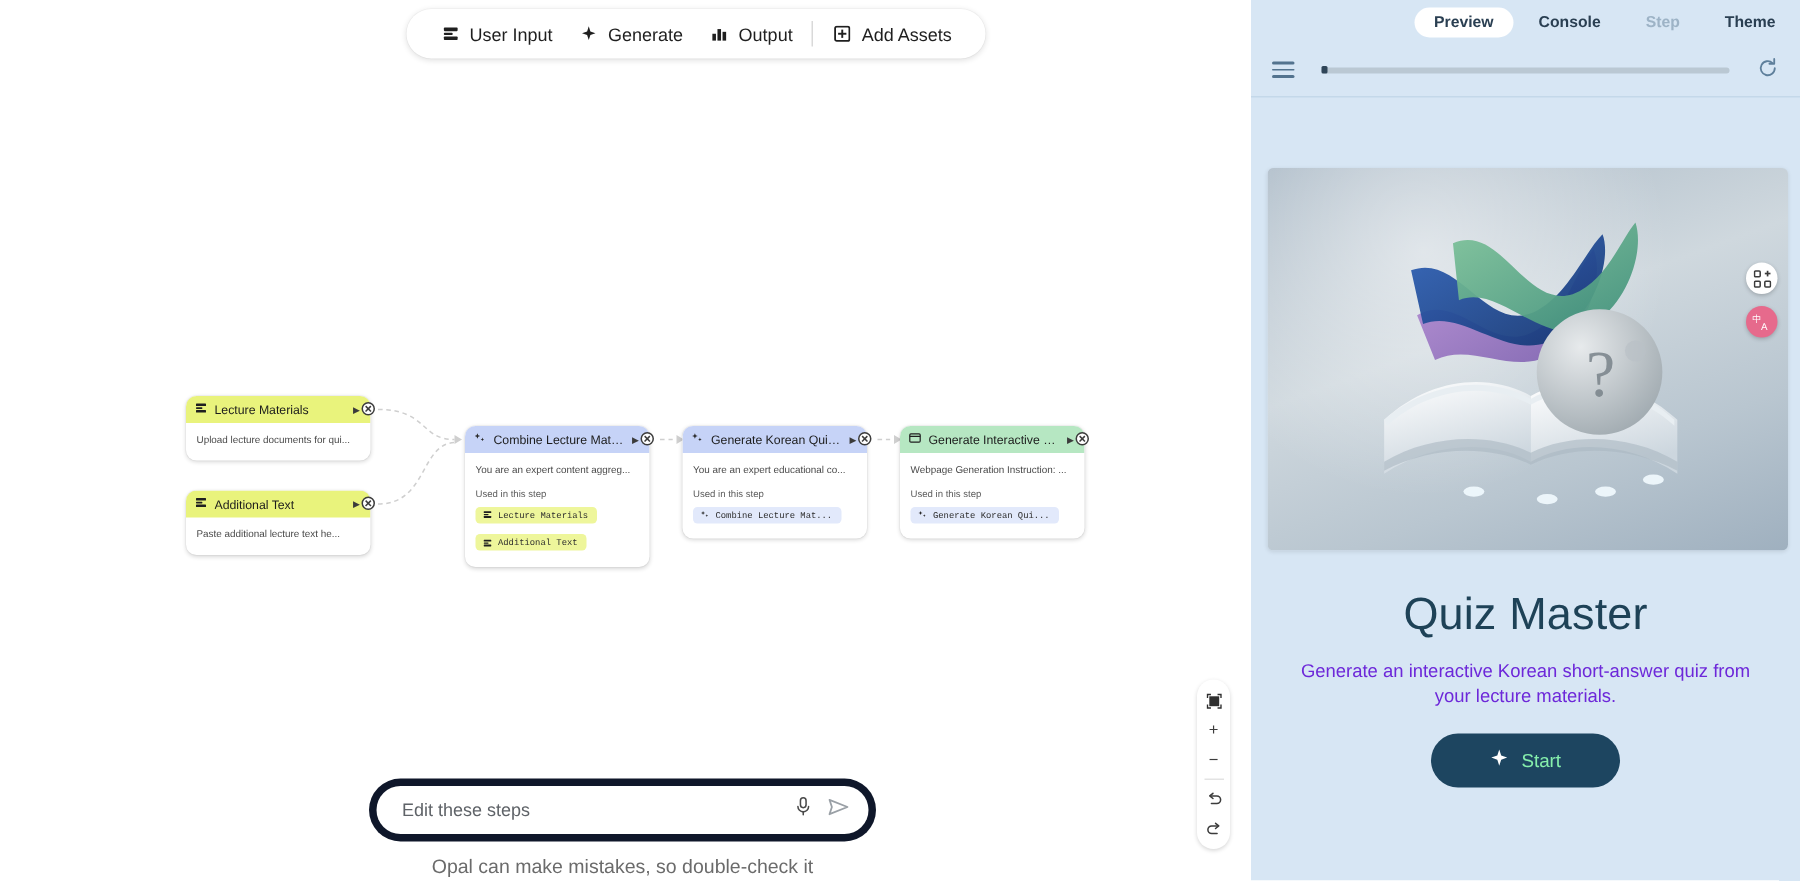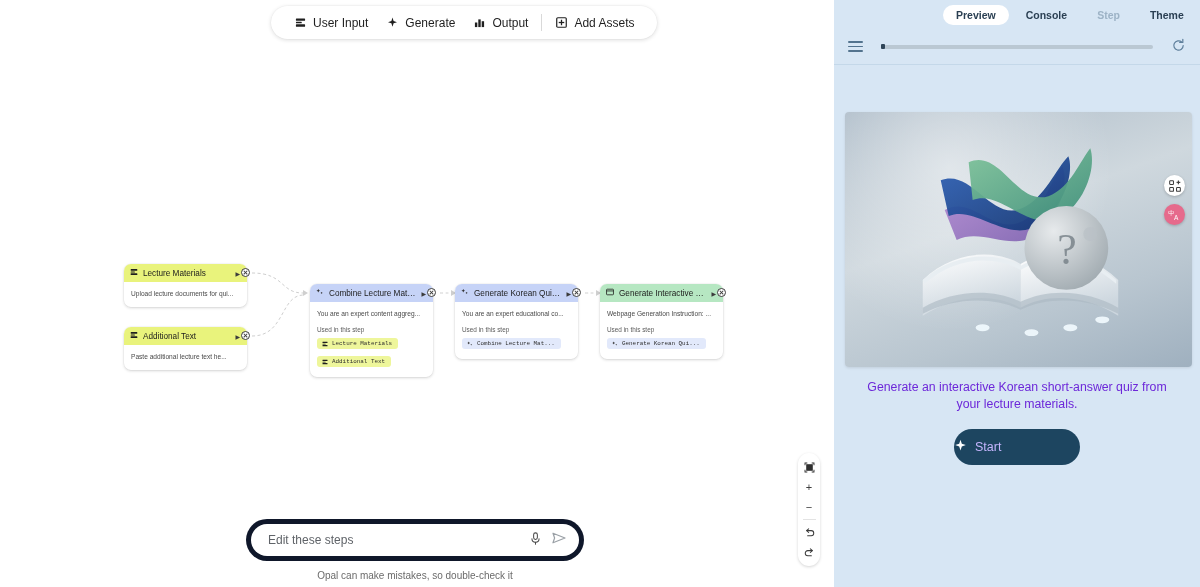--- a/index.html
+++ b/index.html
@@ -125,21 +125,21 @@
     gap: 8px;
   }
   .prompt input {
     flex: 1; border: none; outline: none;
     font-family: "Liberation Sans", sans-serif;
     font-size: 12px; color: #1f1f1f; background: transparent;
   }
   .prompt input::placeholder { color: #5f6368; }
   .disclaimer {
     position: absolute; left: 246px; top: 570px; width: 338px;
-    text-align: center; font-size: 10px; color: #6b6b6b;
+    text-align: center; font-size: 13px; color: #6b6b6b;
   }
 
   
   .panel {
     position: absolute; left: 834px; top: 0;
     width: 366px; height: 587px;
     background: #d7e6f4;
   }
   .panel-tabs {
     height: 29px; display: flex; align-items: center;
@@ -190,23 +190,23 @@
     text-align: center;
     margin-top: 26px;
     font-size: 30px; color: #1e4257; font-weight: normal;
     letter-spacing: .1px;
   }
   .hero-sub {
     text-align: center; margin: 12px 28px 0 28px;
     font-size: 12.3px; color: #6d28d9; line-height: 1.35;
   }
   .start-btn {
-    display: flex; align-items: center; gap: 8px;
+    display: flex; align-items: center; justify-content: center; gap: 8px;
     width: 126px; height: 36px; margin: 17px auto 0 auto;
-    background: #1d4560; color: #c4b5fd;
+    background: #1d4560; color: #86efac;
     border: none; border-radius: 18px;
     font-family: "Liberation Sans", sans-serif;
     font-size: 12.5px; cursor: pointer;
   }
 </style>
 </head>
 <body>
 
 <div class="app">
 
@@ -528,20 +528,21 @@
           </svg>
       </div>
       <div class="fab fab-tr">
         <svg width="13" height="13" viewBox="0 0 14 14">
             <text x="0.2" y="7" font-family="Liberation Sans, sans-serif" font-size="6.6" fill="#ffffff">中</text>
             <text x="6.4" y="12.6" font-family="Liberation Sans, sans-serif" font-size="7" fill="#ffffff">A</text>
           </svg>
       </div>
     </div>
 
+    <div class="hero-title">Quiz Master</div>
     <div class="hero-sub">Generate an interactive Korean short-answer quiz from your lecture materials.</div>
 
     <button class="start-btn">
       <span>
         <svg width="13" height="13" viewBox="0 0 12 12">
             <path d="M6 0.6 L7.2 4.3 L10.9 5.6 L7.2 6.9 L6 10.6 L4.8 6.9 L1.1 5.6 L4.8 4.3 Z" fill="#ffffff"></path>
           </svg>
       </span>
       <span>Start</span>
     </button>

